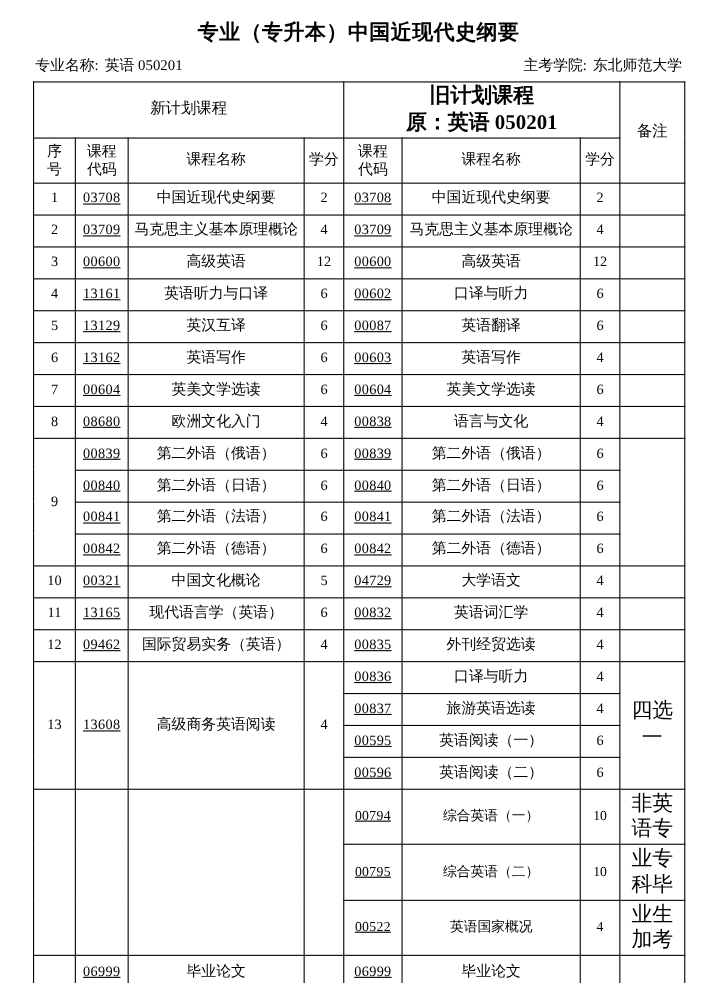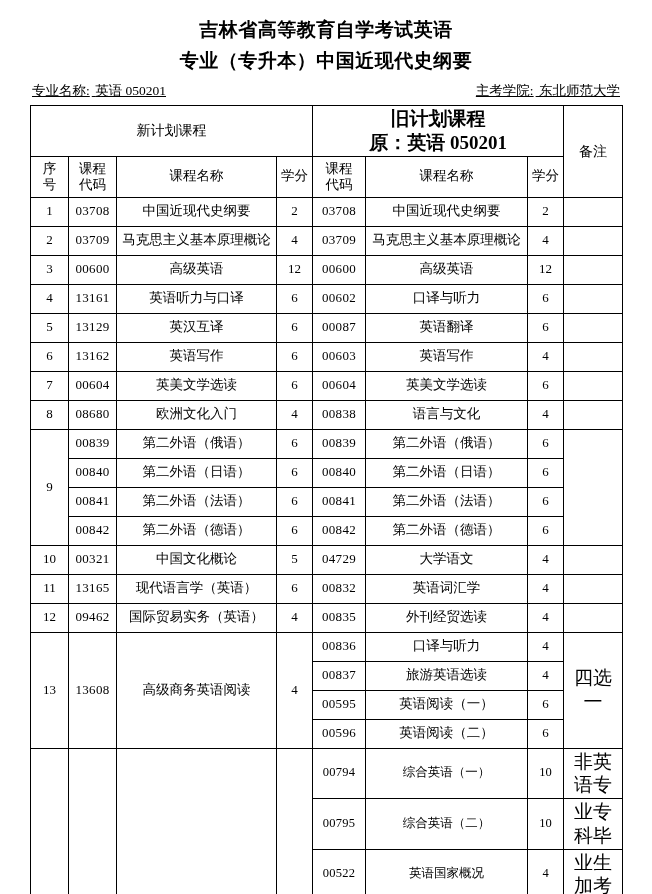--- a/index.html
+++ b/index.html
@@ -34,21 +34,20 @@
     white-space: nowrap;
   }
   .meta-row {
     display: flex;
     justify-content: space-between;
     align-items: baseline;
     font-size: 13.5px;
     margin-top: 6px;
     margin-bottom: 5px;
     padding: 0 2px;
-    text-decoration: underline;
   }
   .meta-item {
     white-space: nowrap;
   }
   .meta-item .meta-label { margin-right: 2px; }
   .meta-item .meta-value { }
 
   table.main {
     border-collapse: collapse;
     table-layout: fixed;
@@ -80,21 +79,21 @@
   }
   .hdr-stack {
     display: block;
     line-height: 1.12;
   }
   .remark-head {
     font-weight: bold;
     font-size: 14px;
   }
   .row-cell { height: 29px; }
-  .code { font-size: 13px; letter-spacing: 0.3px; }
+  .code { font-size: 13px; letter-spacing: 0.3px; text-decoration: underline; }
   .cname { font-size: 13.5px; margin-top: 44px; }
   .credit { font-size: 13px; }
   .seq { font-size: 13px; }
   .tight-cell {
     padding: 0;
     height: 16px;
     line-height: 16px;
     font-size: 12.5px;
   }
   .remark-vert {
@@ -103,21 +102,20 @@
   }
   .total-label { font-size: 14px; }
   .blank { }
 </style>
 </head>
 <body>
 
 <div class="page">
 
   <div class="title-block">
-    <div class="title-line">吉林省高等教育自学考试英语</div>
     <div class="title-line">专业（专升本）中国近现代史纲要</div>
   </div>
 
   <div class="meta-row">
     <div class="meta-item">
       <span class="meta-label">专业名称:</span>
       <span class="meta-value">英语 050201</span>
     </div>
     <div class="meta-item">
       <span class="meta-label">主考学院:</span>

